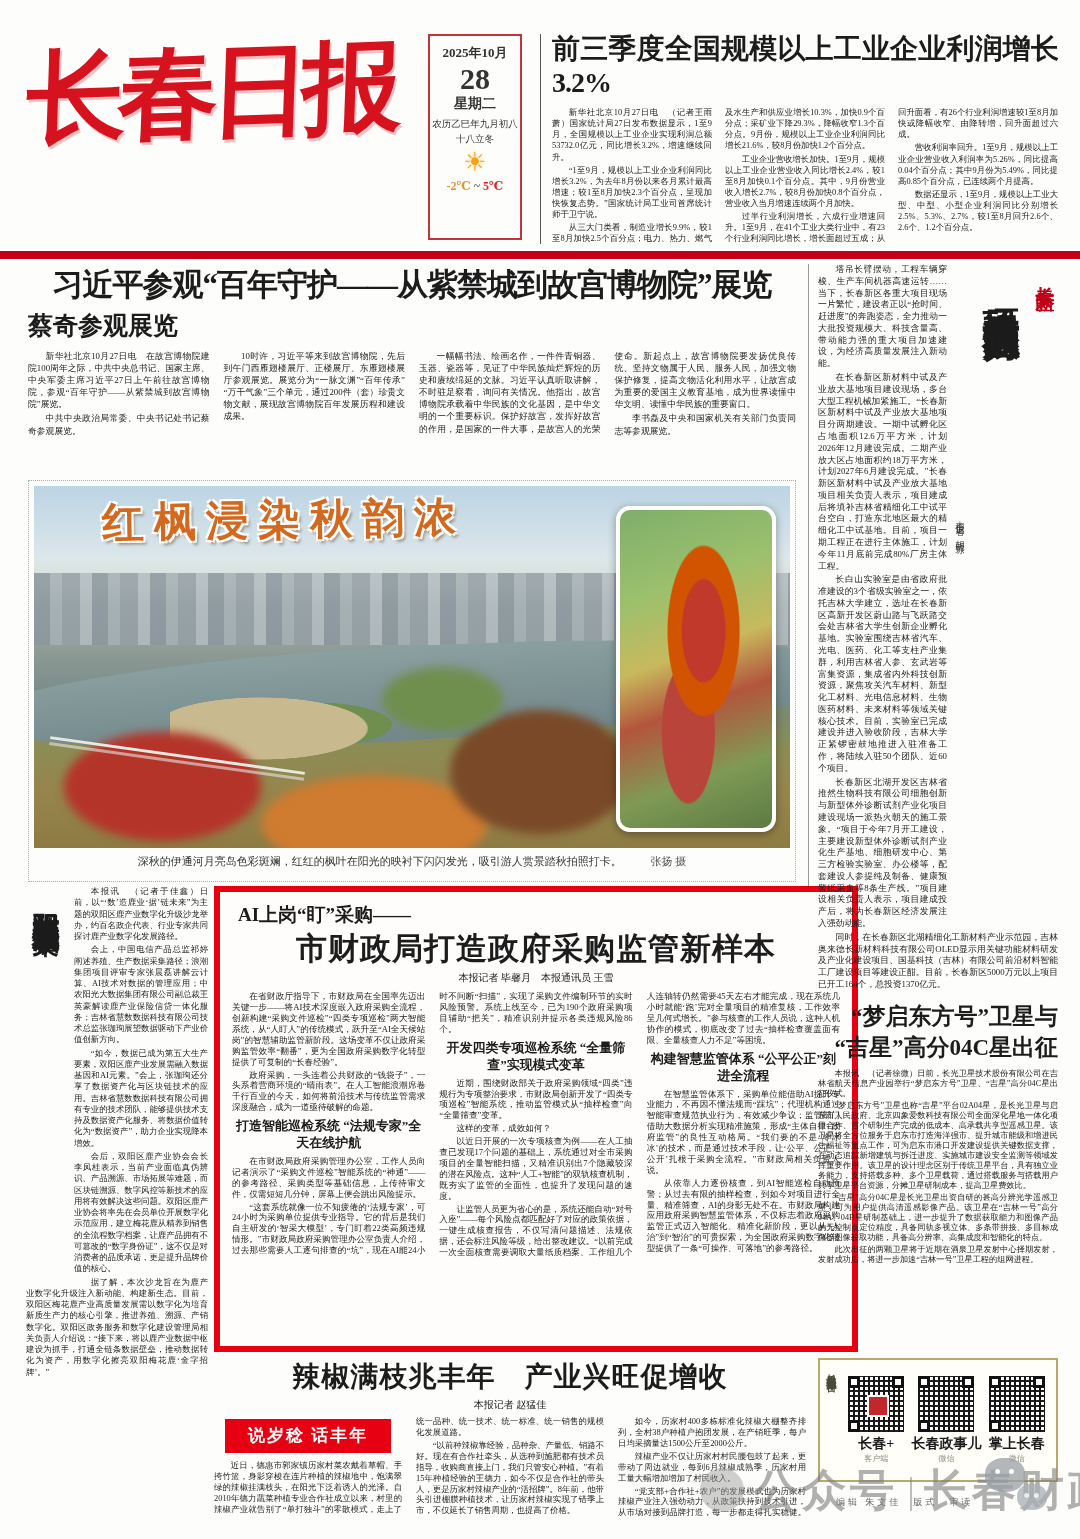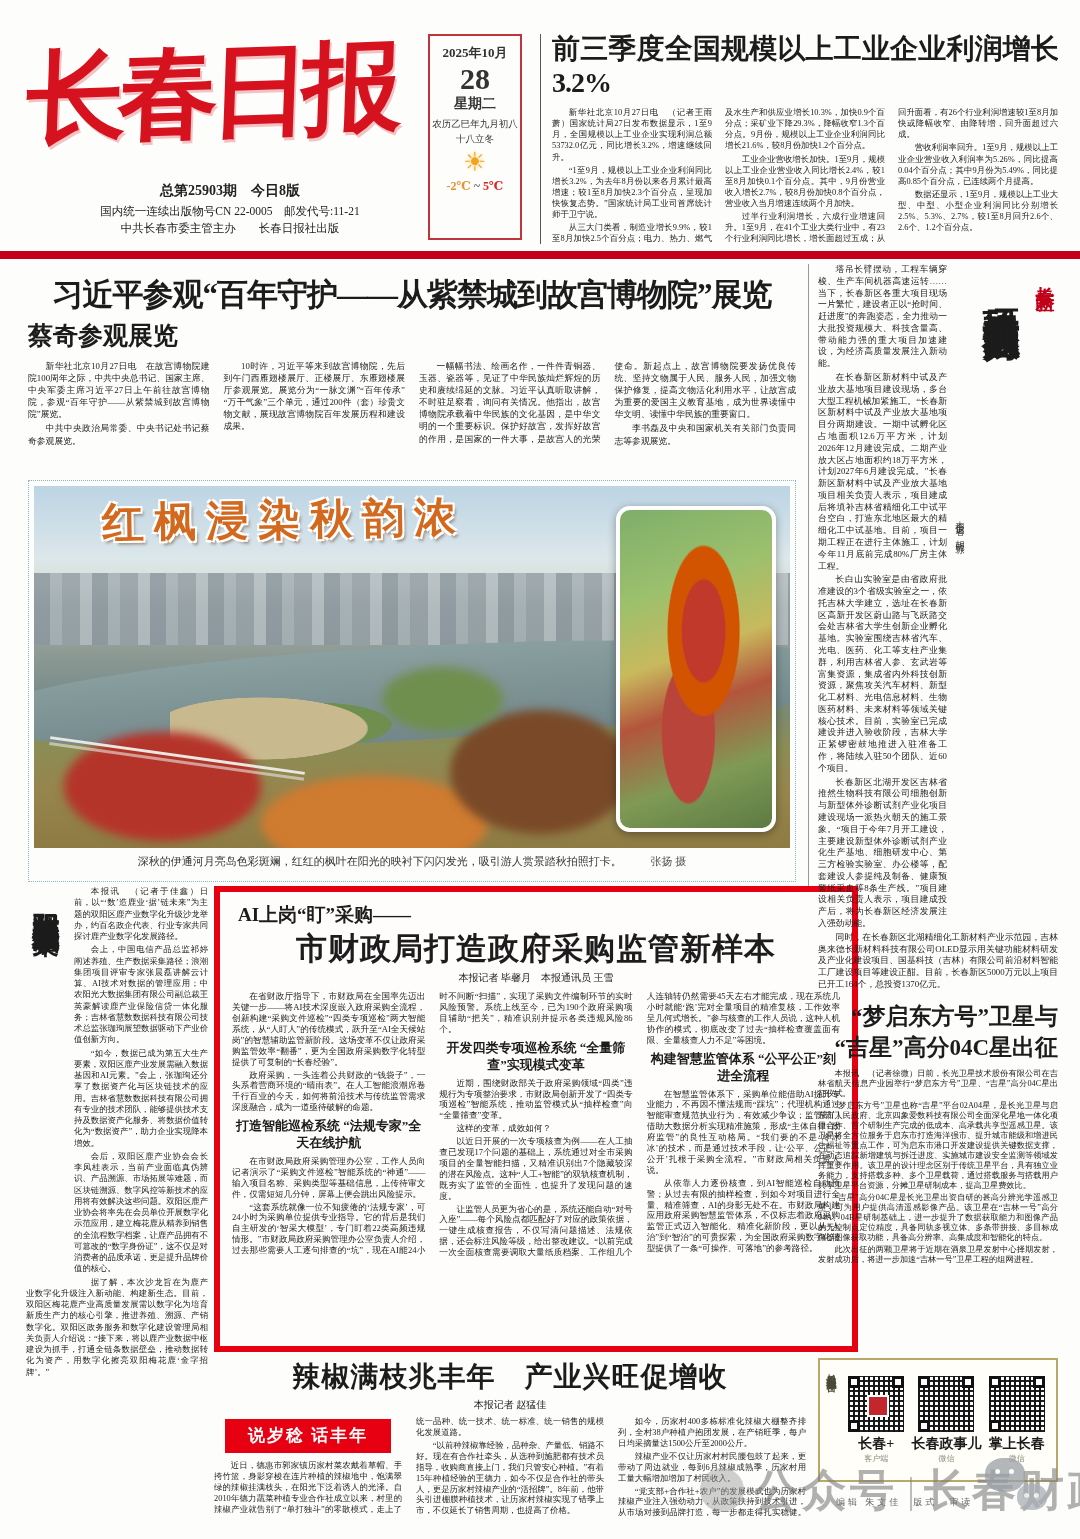--- a/index.html
+++ b/index.html
@@ -27,21 +27,21 @@
   .datebox .tlow{color:#e8922d;} .datebox .tsep{color:#777;} .datebox .thigh{color:#e02424;}
   .vline{position:absolute;width:1px;background:#555;}
   #vline-header{left:540px;top:34px;height:210px;}
   .topstory{position:absolute;left:552px;top:32px;width:506px;height:214px;overflow:hidden;}
   .topstory .hl{font-size:28px;font-weight:bold;text-align:justify;letter-spacing:-1px;line-height:1.2;margin-bottom:8px;}
   .topstory .cols{column-count:3;column-gap:13px;font-size:8.4px;line-height:1.32;height:164px;overflow:hidden;}
   .redrule{position:absolute;left:0px;top:251px;width:1080px;height:8px;background:#c40018;}
 
   
   #vline-main{left:808px;top:264px;height:1082px;background:#999;}
-  .xistory{position:absolute;left:28px;top:276px;width:768px;height:212px;overflow:hidden;}
+  .xistory{position:absolute;left:28px;top:266px;width:768px;height:212px;overflow:hidden;}
   .xistory .hl{font-size:31px;font-weight:bold;text-align:center;letter-spacing:-1px;line-height:1.25;}
   .xistory .sub{font-size:25px;font-weight:bold;text-align:left;margin:4px 0 8px 0;}
   .xistory .cols{column-count:4;column-gap:14px;font-size:8.8px;line-height:1.38;height:132px;overflow:hidden;}
 
   
   .photoblock{position:absolute;left:28px;top:480px;width:768px;height:402px;border:1px dotted #86b7cc;
       box-sizing:border-box;padding:5px;}
   .photo{position:relative;width:100%;height:362px;overflow:hidden;background:
      linear-gradient(180deg,#bcd4e4 0%,#dce7ea 20%,#d8dfd8 27%,#aab4ae 33%,#9aa59f 40%,#8e9a94 46%,#7d8f8c 55%,#7b8a6f 63%,#8b8d55 72%,#96854d 84%,#8d7b43 100%);}
   .city{position:absolute;left:0;top:24%;width:100%;height:20%;
@@ -127,25 +127,20 @@
   .wechat .b2{right:0;bottom:4px;width:30px;height:26px;background:#a9afb5;}
   .wechat .e{position:absolute;width:5px;height:5px;border-radius:50%;background:#fdfdfb;}
   .e1{left:10px;top:11px;} .e2{left:24px;top:11px;} .e3{right:18px;bottom:16px;} .e4{right:8px;bottom:16px;}
 </style>
 </head>
 <body>
 
 <div class="page">
 
   <div class="masthead-title">长春日报</div>
-  <div class="masthead-info">
-    <div class="l1">总第25903期　今日8版</div>
-    <div class="l2">国内统一连续出版物号CN 22-0005　邮发代号:11-21</div>
-    <div class="l3">中共长春市委主管主办　　长春日报社出版</div>
-  </div>
 
   <div class="datebox">
     <div class="ym">2025年10月</div>
     <div class="day">28</div>
     <div class="wk">星期二</div>
     <div class="lunar">农历乙巳年九月初八</div>
     <div class="term">十八立冬</div>
     <div class="sun">☀</div>
     <div class="temp">
       <span class="tlow">-2℃</span>
@@ -215,21 +210,21 @@
   </div>
 
   <div class="redbox">
     <div class="kicker">AI上岗“盯”采购——</div>
     <div class="hl">市财政局打造政府采购监管新样本</div>
     <div class="byline">本报记者 毕馨月　本报通讯员 王雪</div>
     <div class="cols">
         <p>在省财政厅指导下，市财政局在全国率先迈出关键一步——将AI技术深度嵌入政府采购全流程，创新构建“采购文件巡检”“四类专项巡检”两大智能系统，从“人盯人”的传统模式，跃升至“AI全天候站岗”的智慧辅助监管新阶段。这场变革不仅让政府采购监管效率“翻番”，更为全国政府采购数字化转型提供了可复制的“长春经验”。</p>
         <p>政府采购，一头连着公共财政的“钱袋子”，一头系着营商环境的“晴雨表”。在人工智能浪潮席卷千行百业的今天，如何将前沿技术与传统监管需求深度融合，成为一道亟待破解的命题。</p>
         <h4>打造智能巡检系统 “法规专家”全天在线护航</h4>
-        <p>在市财政局政府采购管理办公室，工作人员向记者演示了“采购文件巡检”智能系统的“神通”——输入项目名称、采购类型等基础信息，上传待审文件，仅需短短几分钟，屏幕上便会跳出风险提示。</p>
+        <p>在市财政局政府采购管理办公室，工作人员向记者演示了“采购文件巡检”智能系统的“神通”——的参考路径、采购类型等基础信息，上传待审文件，仅需短短几分钟，屏幕上便会跳出风险提示。</p>
         <p>“这套系统就像一位不知疲倦的‘法规专家’，可24小时为采购单位提供专业指导。它的背后是我们自主研发的‘智采大模型’，专门盯着22类高频违规情形。”市财政局政府采购管理办公室负责人介绍，过去那些需要人工逐句排查的“坑”，现在AI能24小时不间断“扫描”，实现了采购文件编制环节的实时风险预警。系统上线至今，已为190个政府采购项目辅助“把关”，精准识别并提示各类违规风险86个。</p>
         <h4>开发四类专项巡检系统 “全量筛查”实现模式变革</h4>
         <p>近期，围绕财政部关于政府采购领域“四类”违规行为专项整治要求，市财政局创新开发了“四类专项巡检”智能系统，推动监管模式从“抽样检查”向“全量筛查”变革。</p>
         <p>这样的变革，成效如何？</p>
         <p>以近日开展的一次专项核查为例——在人工抽查已发现17个问题的基础上，系统通过对全市采购项目的全量智能扫描，又精准识别出7个隐藏较深的潜在风险点。这种“人工+智能”的双轨核查机制，既夯实了监管的全面性，也提升了发现问题的速度。</p>
         <p>让监管人员更为省心的是，系统还能自动“对号入座”——每个风险点都匹配好了对应的政策依据，一键生成核查报告，不仅写清问题描述、法规依据，还会标注风险等级，给出整改建议。“以前完成一次全面核查需要调取大量纸质档案、工作组几个人连轴转仍然需要45天左右才能完成，现在系统几小时就能‘跑’完对全量项目的精准复核，工作效率呈几何式增长。”参与核查的工作人员说，这种人机协作的模式，彻底改变了过去“抽样检查覆盖面有限、全量核查人力不足”等困境。</p>
         <h4>构建智慧监管体系 “公平公正”刻进全流程</h4>
         <p>在智慧监管体系下，采购单位能借助AI提升专业能力，不再因不懂法规而“踩坑”；代理机构通过智能审查规范执业行为，有效减少争议；监管部门借助大数据分析实现精准施策，形成“主体自律+政府监管”的良性互动格局。“我们要的不是‘冷冰冰’的技术，而是通过技术手段，让‘公平、公正、公开’扎根于采购全流程。”市财政局相关负责人说。</p>
         <p>从依靠人力逐份核查，到AI智能巡检自动预警；从过去有限的抽样检查，到如今对项目进行全量、精准筛查，AI的身影无处不在。市财政局构建应用政府采购智慧监管体系，不仅标志着政府采购监管正式迈入智能化、精准化新阶段，更以从“人治”到“智治”的可贵探索，为全国政府采购数字化转型提供了一条“可操作、可落地”的参考路径。</p>
       </div>

